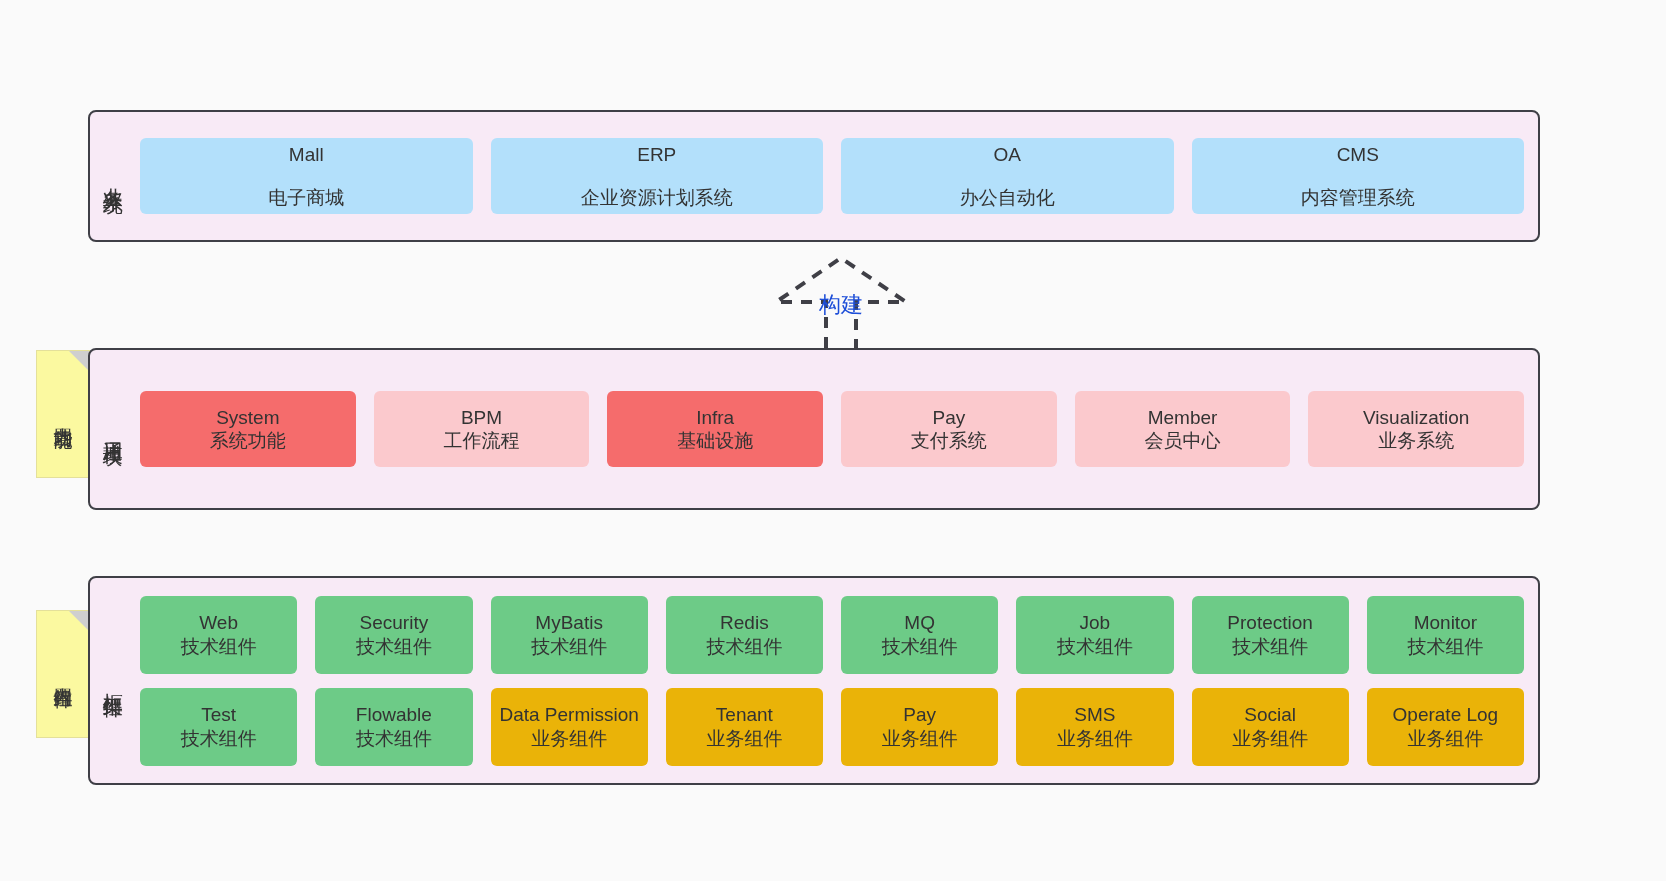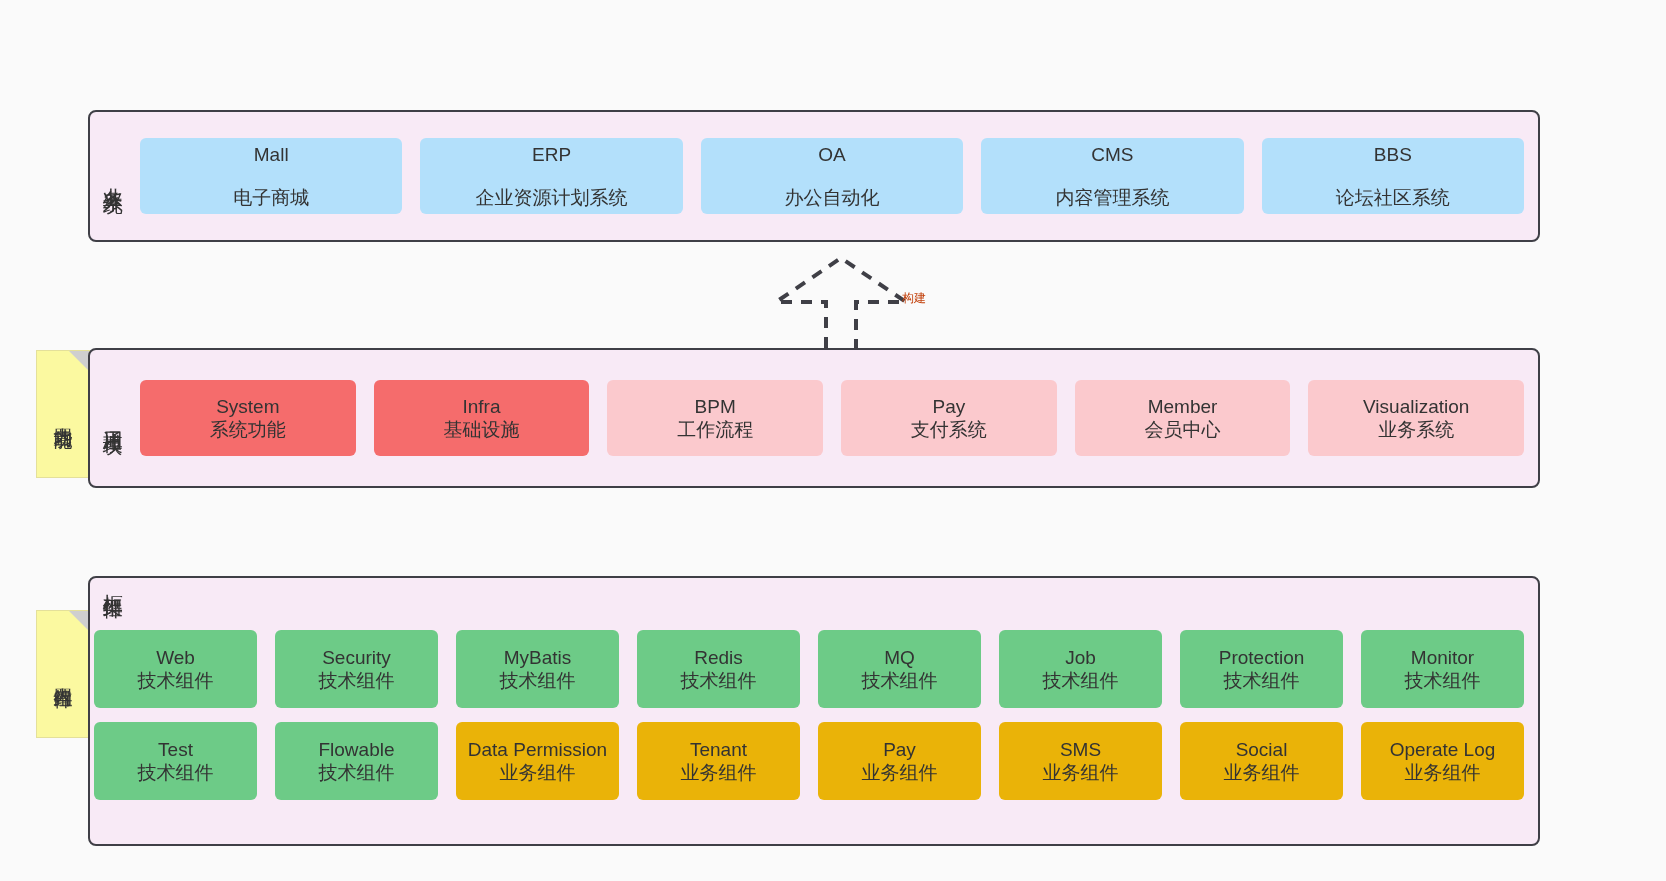--- a/index.html
+++ b/index.html
@@ -83,24 +83,24 @@
   .c-blue       { background: #b3e0fb; gap: 20px; }
   .c-red        { background: #f56c6c; }
   .c-pink       { background: #fbc9cd; }
   .c-green      { background: #6dcb87; }
   .c-lightgreen { background: #eab308; }
 
   
   #layer-business  { left: 88px;  top: 110px; width: 1452px; height: 132px; }
   #layer-business .cell { height: 76px; }
 
-  #layer-common    { left: 88px;  top: 348px; width: 1452px; height: 140px; }
+  #layer-common    { left: 88px;  top: 348px; width: 1452px; height: 162px; }
   #layer-common .cell { height: 76px; }
 
-  #layer-framework { left: 88px;  top: 576px; width: 1452px; height: 270px; flex-direction: column; }
+  #layer-framework { left: 88px;  top: 576px; width: 1452px; height: 209px; }
   #layer-framework .cell { height: 78px; }
 
   
   .sticky {
     position: absolute;
     width: 54px;
     background: #fbf9a0;
     border: 1px solid #e4e09a;
     box-sizing: border-box;
     display: flex;
@@ -132,23 +132,23 @@
     position: absolute;
     width: 170px;
     height: 100px;
   }
   .arrow svg { display: block; width: 100%; height: 100%; }
   .arrow-label {
     position: absolute;
     left: 0;
     right: 0;
     top: 40px;
-    text-align: right;
-    font-size: 12px;
-    color: #c2410c;
+    text-align: center;
+    font-size: 22px;
+    color: #1d4ed8;
     user-select: none;
     pointer-events: none;
   }
   #arrow-build   { left: 756px; top: 250px; }
   #arrow-realize { left: 770px; top: 482px; }
 </style>
 </head>
 <body>
 
 <div class="canvas">
@@ -166,24 +166,20 @@
           <span class="cn">企业资源计划系统</span>
         </div>
         <div class="cell c-blue">
           <span class="en">OA</span>
           <span class="cn">办公自动化</span>
         </div>
         <div class="cell c-blue">
           <span class="en">CMS</span>
           <span class="cn">内容管理系统</span>
         </div>
-        <div class="cell c-blue">
-          <span class="en">BBS</span>
-          <span class="cn">论坛社区系统</span>
-        </div>
       </div>
     </div>
   </div>
 
   <div class="arrow" id="arrow-build">
     <svg viewBox="0 0 170 100" xmlns="http://www.w3.org/2000/svg" aria-hidden="true">
       <path d="M 70 98 L 70 52 L 20 52 L 85 8 L 150 52 L 100 52 L 100 98" fill="none" stroke="#3f3f46" stroke-width="4" stroke-dasharray="11 9" stroke-linecap="butt" stroke-linejoin="miter"></path>
     </svg>
     <div class="arrow-label">构建</div>
   </div>
@@ -193,29 +189,29 @@
   </div>
 
   <div class="layer" id="layer-common">
     <div class="layer-title">通用模块</div>
     <div class="layer-body">
       <div class="row">
         <div class="cell c-red">
           <span class="en">System</span>
           <span class="cn">系统功能</span>
         </div>
+        <div class="cell c-pink">
+          <span class="en">BPM</span>
+          <span class="cn">工作流程</span>
+        </div>
         <div class="cell c-red">
           <span class="en">Infra</span>
           <span class="cn">基础设施</span>
         </div>
         <div class="cell c-pink">
-          <span class="en">BPM</span>
-          <span class="cn">工作流程</span>
-        </div>
-        <div class="cell c-pink">
           <span class="en">Pay</span>
           <span class="cn">支付系统</span>
         </div>
         <div class="cell c-pink">
           <span class="en">Member</span>
           <span class="cn">会员中心</span>
         </div>
         <div class="cell c-pink">
           <span class="en">Visualization</span>
           <span class="cn">业务系统</span>

